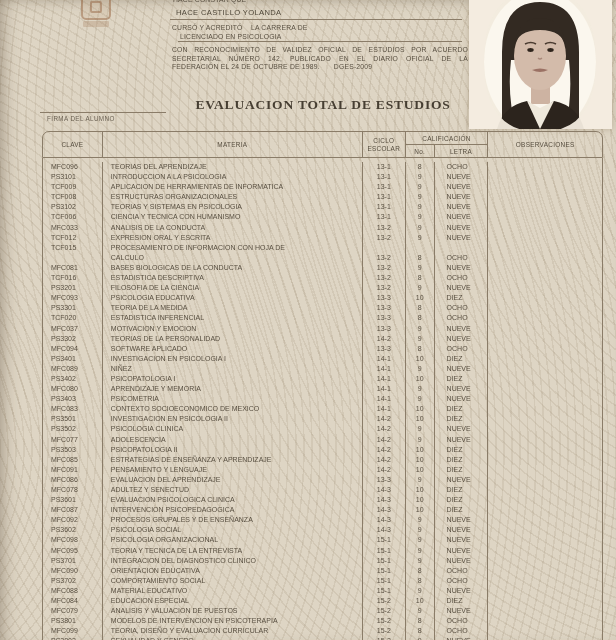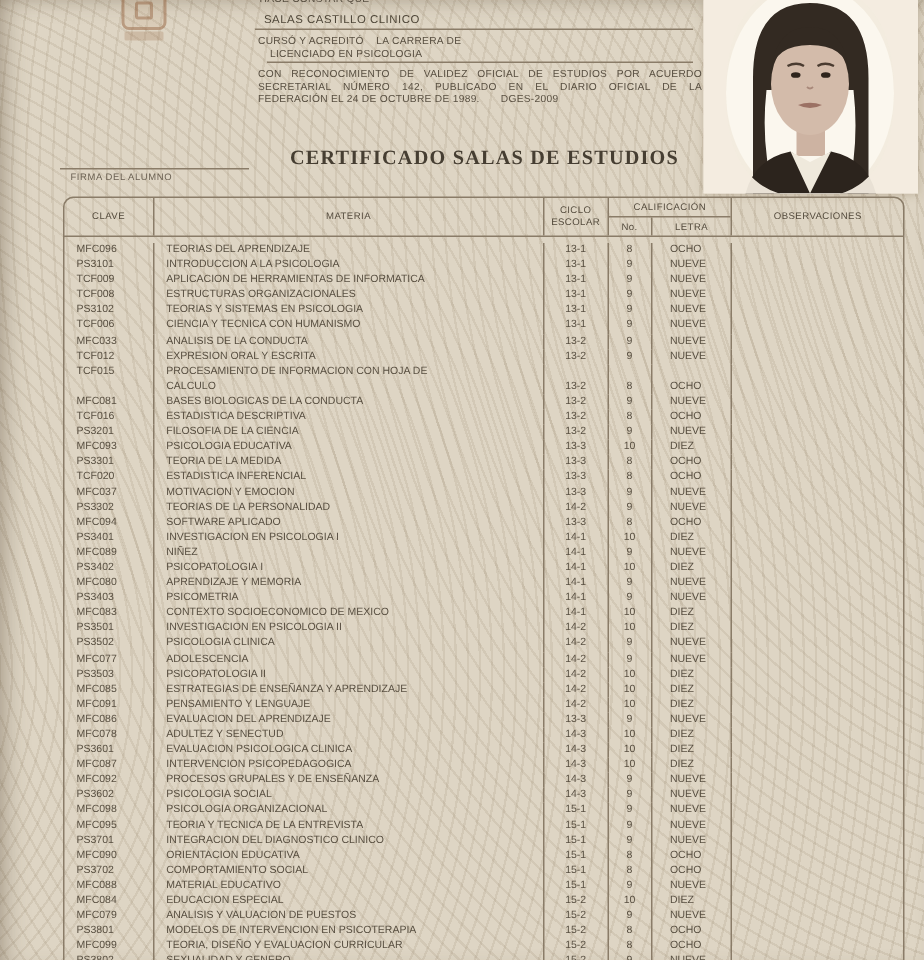--- a/index.html
+++ b/index.html
@@ -98,33 +98,33 @@
       <ellipse cx="61.5" cy="50" rx="3.2" ry="1.9" fill="#2e241c"></ellipse>
       <ellipse cx="81.5" cy="50" rx="3.2" ry="1.9" fill="#2e241c"></ellipse>
       <path d="M69 58 Q71 60 73 58" stroke="#a8887a" stroke-width="1.2" fill="none"></path>
       <path d="M63 70 Q71 74 79 70 Q71 67 63 70Z" fill="#9b7164"></path>
 
       <path d="M0 0 H143 V129 H0 Z M71 -10 Q15 -10 15 62 Q15 132 71 132 Q127 132 127 62 Q127 -10 71 -10 Z" fill="#f3ecdf" fill-rule="evenodd" opacity=".95"></path>
     </svg>
   </div>
 
   <div class="abs small hace">HACE CONSTAR QUE</div>
-  <div class="abs name">SALAS CASTILLO CLINICO</div>
+  <div class="abs name">HACE CASTILLO YOLANDA</div>
   <div class="abs uline u1"></div>
   <div class="abs small curso">CURSÓ Y ACREDITÓ    LA CARRERA DE</div>
   <div class="abs small degree">LICENCIADO EN PSICOLOGIA</div>
   <div class="abs uline u2"></div>
 
   <div class="abs small acuerdo">
     <div class="jl">CON RECONOCIMIENTO DE VALIDEZ OFICIAL DE ESTUDIOS POR ACUERDO</div>
     <div class="jl">SECRETARIAL NÚMERO 142, PUBLICADO EN EL DIARIO OFICIAL DE LA</div>
     <div class="ll"><span style="margin-left:0">FEDERACIÓN EL 24 DE OCTUBRE DE 1989.</span><span>DGES-2009</span></div>
   </div>
 
-  <div class="abs title">CERTIFICADO SALAS DE ESTUDIOS</div>
+  <div class="abs title">EVALUACION TOTAL DE ESTUDIOS</div>
 
   <div class="abs uline firma-line"></div>
   <div class="abs firma">FIRMA DEL ALUMNO</div>
 
   <div class="abs tbl">
     <div class="thead">
       <div class="hc clave">CLAVE</div>
       <div class="hc materia">MATERIA</div>
       <div class="hc ciclo">
         <span>CICLO</span>

